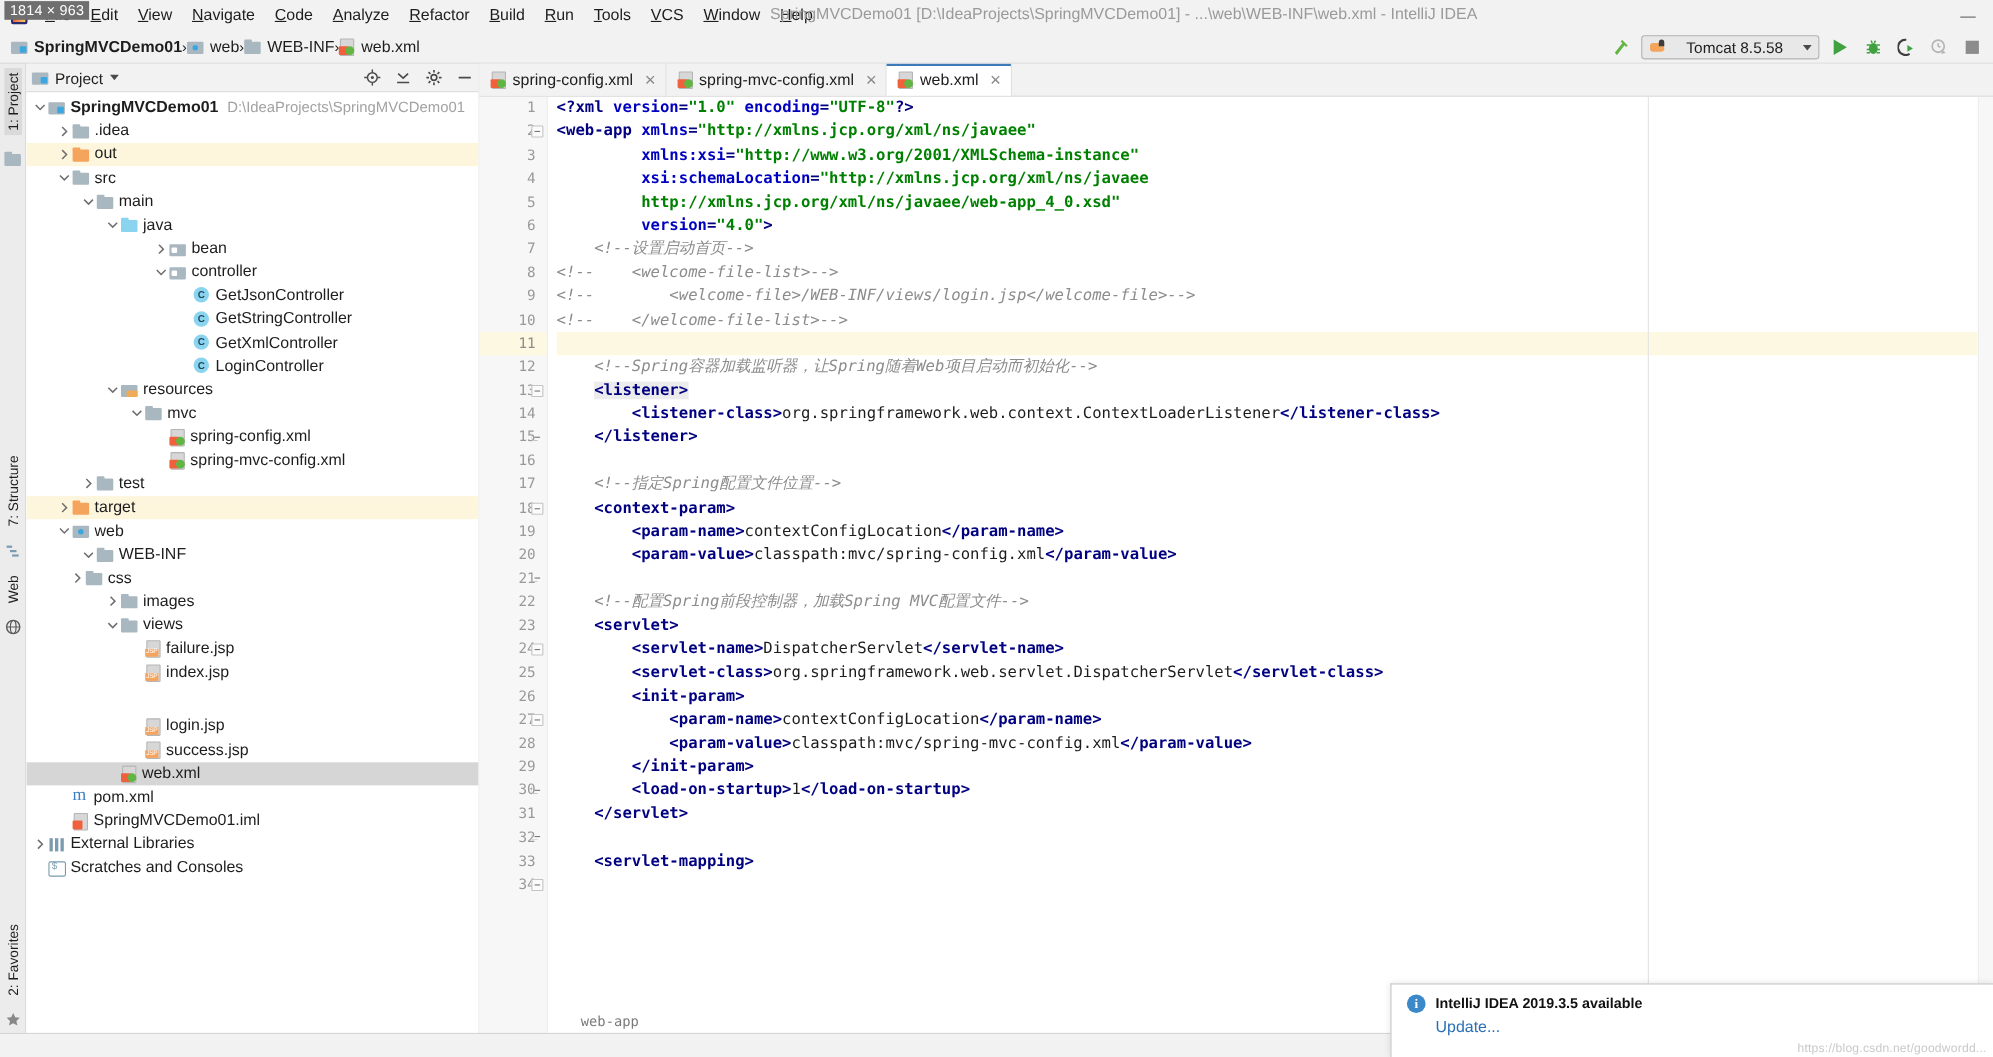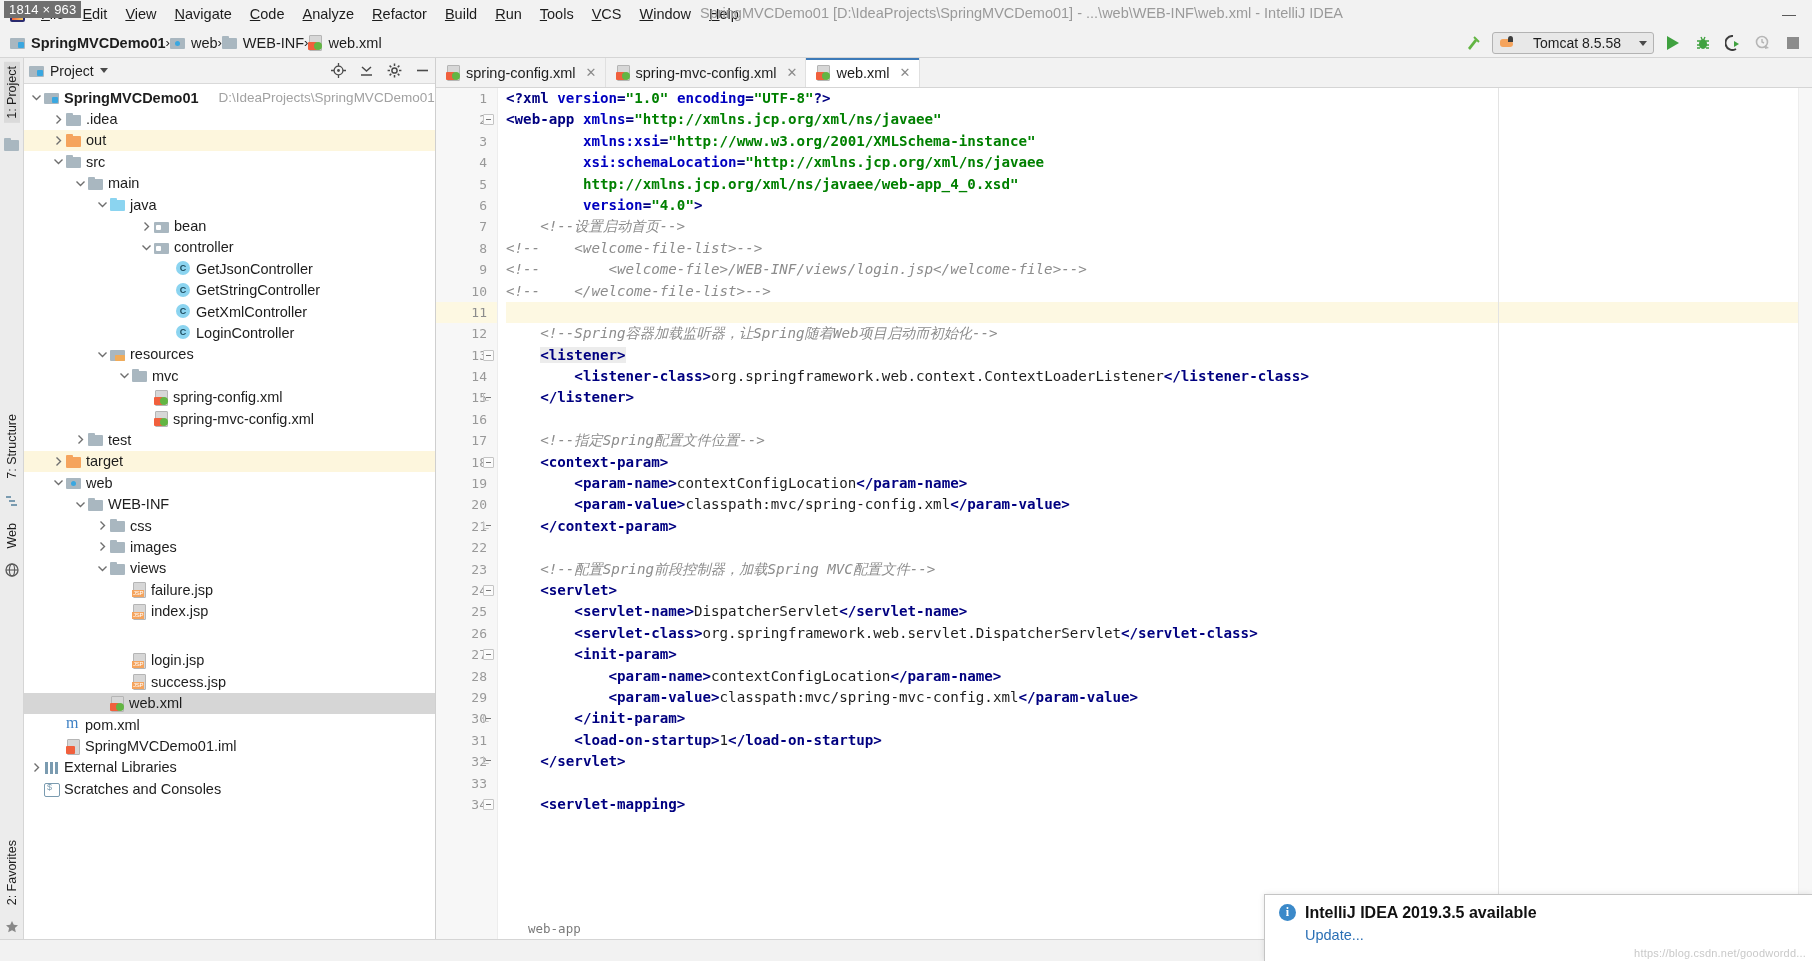--- a/index.html
+++ b/index.html
@@ -230,21 +230,21 @@
   }
   .tree-row.hl { background: #fdf6dd; }
   .tree-row.sel { background: #d6d6d6; }
   .tw {
     width: 16px; height: 16px; flex: none; display: flex; align-items: center; justify-content: center;
     color: #7a7a7a;
   }
   .tw svg { display: block; }
   .tree-label { margin-left: 5px; }
   .tree-label.bold { font-weight: bold; }
-  .tree-path { margin-left: 20px; color: #a2a2a2; font-size: 13.5px; }
+  .tree-path { margin-left: 8px; color: #a2a2a2; font-size: 13.5px; }
 
   
   .editor-area { flex: 1; display: flex; flex-direction: column; min-width: 0; background: #fff; }
   .tabbar {
     height: 30px; display: flex; align-items: stretch; background: #f2f2f2;
     border-bottom: 1px solid #d5d5d5; flex: none;
   }
   .etab {
     display: flex; align-items: center; gap: 6px; padding: 0 8px 0 10px;
     font-size: 14.5px; border-right: 1px solid #e0e0e0; color: #1d1d1d;
@@ -307,21 +307,21 @@
     background: #ffffff; border: 1px solid #c4c4c4; border-bottom: none; border-right: none;
     box-shadow: 0 0 6px rgba(0,0,0,0.10);
     padding: 9px 12px 0 14px; z-index: 30;
   }
   .balloon-top { display: flex; align-items: flex-start; gap: 9px; }
   .info-icon {
     width: 17px; height: 17px; border-radius: 50%; background: #3b89c9; color: #fff;
     font-size: 12px; line-height: 17px; text-align: center; font-weight: bold; flex: none;
     font-family: "Liberation Serif", serif;
   }
-  .balloon-title { font-size: 16px; font-weight: bold; color: #111; }
+  .balloon-title { font-size: 13px; font-weight: bold; color: #111; }
   .balloon-link { color: #2a6fb5; font-size: 14.5px; margin: 5px 0 0 26px; }
   .watermark {
     position: absolute; right: 6px; bottom: 2px;
     font-size: 11px; color: #c9c9c9; letter-spacing: .2px;
   }
 
   .vline { position: absolute; top: 0; bottom: 0; width: 1px; background: #e3e3e3; }
 </style>
 <style>.ficon.folder.src::before,.ficon.folder.src::after{background:#8bd4f0;}</style></head>
 <body>
@@ -642,21 +642,21 @@
           </div>
           <div class="tree-row" style="padding-left: 48px;">
             <span class="tw">
               <svg width="11" height="11" viewBox="0 0 11 11">
                 <path d="M1.5 3.5L5.5 7.5L9.5 3.5" stroke="#6f6f6f" stroke-width="1.4" fill="none"></path>
               </svg>
             </span>
             <span class="ficon folder"></span>
             <span class="tree-label">WEB-INF</span>
           </div>
-          <div class="tree-row" style="padding-left: 70px;">
+          <div class="tree-row" style="padding-left: 38px;">
             <span class="tw">
               <svg width="11" height="11" viewBox="0 0 11 11">
                 <path d="M3.5 1.5L7.5 5.5L3.5 9.5" stroke="#6f6f6f" stroke-width="1.4" fill="none"></path>
               </svg>
             </span>
             <span class="ficon folder"></span>
             <span class="tree-label">css</span>
           </div>
           <div class="tree-row" style="padding-left: 70px;">
             <span class="tw">
@@ -816,21 +816,20 @@
             <div class="cl cur">&nbsp;</div>
             <div class="cl"><span class="txt">    </span><span class="cmt">&lt;!--Spring容器加载监听器，让Spring随着Web项目启动而初始化--&gt;</span></div>
             <div class="cl"><span class="txt">    </span><span class="tokhl tagname">&lt;listener&gt;</span></div>
             <div class="cl"><span class="txt">        </span><span class="tagname">&lt;listener-class&gt;</span><span class="txt">org.springframework.web.context.ContextLoaderListener</span><span class="tagname">&lt;/listener-class&gt;</span></div>
             <div class="cl"><span class="txt">    </span><span class="tagname">&lt;/listener&gt;</span></div>
             <div class="cl">&nbsp;</div>
             <div class="cl"><span class="txt">    </span><span class="cmt">&lt;!--指定Spring配置文件位置--&gt;</span></div>
             <div class="cl"><span class="txt">    </span><span class="tagname">&lt;context-param&gt;</span></div>
             <div class="cl"><span class="txt">        </span><span class="tagname">&lt;param-name&gt;</span><span class="txt">contextConfigLocation</span><span class="tagname">&lt;/param-name&gt;</span></div>
             <div class="cl"><span class="txt">        </span><span class="tagname">&lt;param-value&gt;</span><span class="txt">classpath:mvc/spring-config.xml</span><span class="tagname">&lt;/param-value&gt;</span></div>
-            <div class="cl"><span class="txt">    </span><span class="tagname">&lt;/context-param&gt;</span></div>
             <div class="cl">&nbsp;</div>
             <div class="cl"><span class="txt">    </span><span class="cmt">&lt;!--配置Spring前段控制器，加载Spring MVC配置文件--&gt;</span></div>
             <div class="cl"><span class="txt">    </span><span class="tagname">&lt;servlet&gt;</span></div>
             <div class="cl"><span class="txt">        </span><span class="tagname">&lt;servlet-name&gt;</span><span class="txt">DispatcherServlet</span><span class="tagname">&lt;/servlet-name&gt;</span></div>
             <div class="cl"><span class="txt">        </span><span class="tagname">&lt;servlet-class&gt;</span><span class="txt">org.springframework.web.servlet.DispatcherServlet</span><span class="tagname">&lt;/servlet-class&gt;</span></div>
             <div class="cl"><span class="txt">        </span><span class="tagname">&lt;init-param&gt;</span></div>
             <div class="cl"><span class="txt">            </span><span class="tagname">&lt;param-name&gt;</span><span class="txt">contextConfigLocation</span><span class="tagname">&lt;/param-name&gt;</span></div>
             <div class="cl"><span class="txt">            </span><span class="tagname">&lt;param-value&gt;</span><span class="txt">classpath:mvc/spring-mvc-config.xml</span><span class="tagname">&lt;/param-value&gt;</span></div>
             <div class="cl"><span class="txt">        </span><span class="tagname">&lt;/init-param&gt;</span></div>
             <div class="cl"><span class="txt">        </span><span class="tagname">&lt;load-on-startup&gt;</span><span class="txt">1</span><span class="tagname">&lt;/load-on-startup&gt;</span></div>

